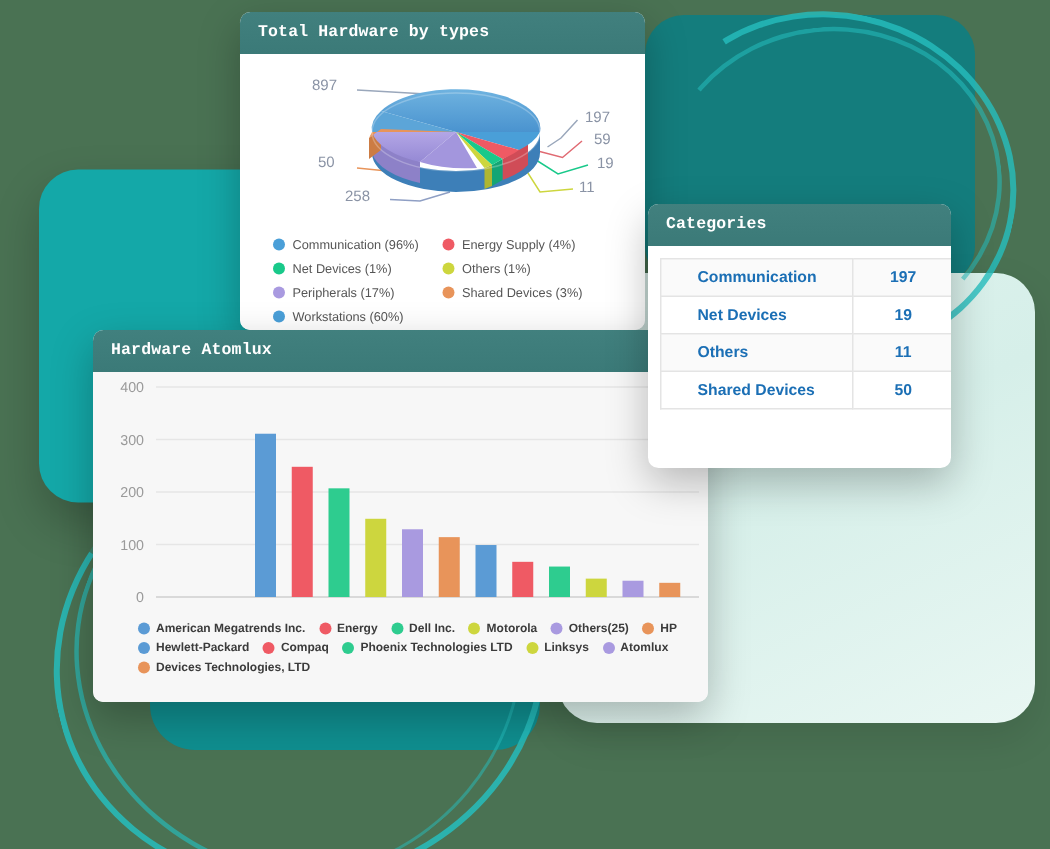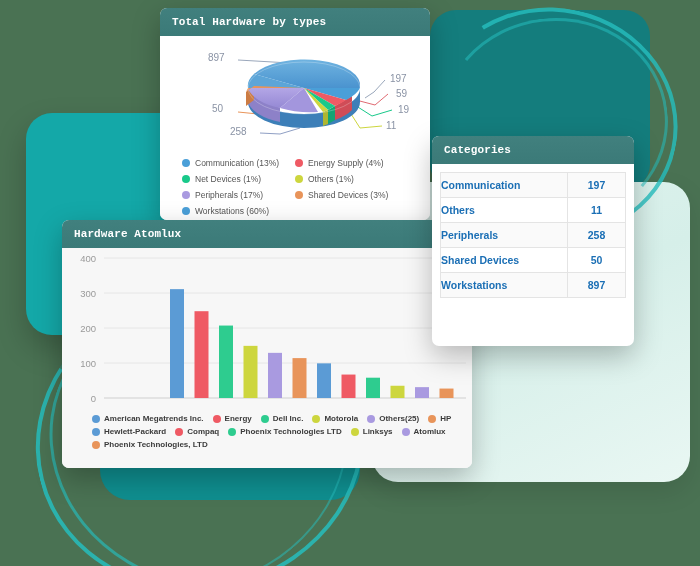--- a/index.html
+++ b/index.html
@@ -127,28 +127,28 @@
 
   .bar-legend {
     position: absolute; left: 30px; right: 8px; top: 166px;
     display: flex; flex-wrap: wrap;
     font-size: 8px; color: #3b3b3b; font-weight: bold;
   }
   .bl-item { display: flex; align-items: center; margin: 0 9px 4px 0; }
   .bl-dot { width: 8px; height: 8px; border-radius: 50%; margin-right: 4px; }
 
   
-  #cat-panel { left: 432px; top: 136px; width: 202px; height: 210px; }
+  #cat-panel { left: 432px; top: 136px; width: 202px; height: 176px; }
   #cat-panel .panel-body { padding: 8px; }
   table.cats { width: 100%; border-collapse: collapse; }
   table.cats td {
     border: 1px solid #e4e4e4;
     font-size: 10.5px; font-weight: bold;
     color: #1b6fb5;
-    padding: 6px 0;
+    padding: 6px 24px;
     background: #fff;
   }
   table.cats td.num { text-align: center; width: 58px; }
   table.cats tr:nth-child(odd) td { background: #fafafa; }
 </style>
 </head>
 <body>
 
 <div id="stage">
 
@@ -221,21 +221,21 @@
         <div style="position:absolute;left:236px;top:48px;font-size:10px;color:#8a93a5;">59</div>
         <div style="position:absolute;left:238px;top:64px;font-size:10px;color:#8a93a5;">19</div>
         <div style="position:absolute;left:226px;top:80px;font-size:10px;color:#8a93a5;">11</div>
         <div style="position:absolute;left:70px;top:86px;font-size:10px;color:#8a93a5;">258</div>
         <div style="position:absolute;left:52px;top:63px;font-size:10px;color:#8a93a5;">50</div>
       </div>
 
       <div class="pie-legend" id="pie-legend">
           <div class="leg-item">
             <span class="leg-dot" style="background:#4a9fd8"></span>
-            <span>Communication (13%)</span>
+            <span>Communication (96%)</span>
           </div>
           <div class="leg-item">
             <span class="leg-dot" style="background:#ef5a64"></span>
             <span>Energy Supply (4%)</span>
           </div>
           <div class="leg-item">
             <span class="leg-dot" style="background:#19c98a"></span>
             <span>Net Devices (1%)</span>
           </div>
           <div class="leg-item">
@@ -327,49 +327,45 @@
           <div class="bl-item">
             <span class="bl-dot" style="background:#cdd63e"></span>
             <span>Linksys</span>
           </div>
           <div class="bl-item">
             <span class="bl-dot" style="background:#a99ae0"></span>
             <span>Atomlux</span>
           </div>
           <div class="bl-item">
             <span class="bl-dot" style="background:#e8945a"></span>
-            <span>Phoenix Technologies, LTD</span>
+            <span>Devices Technologies, LTD</span>
           </div>
         </div>
     </div>
   </div>
 
   <div class="panel" id="cat-panel">
     <div class="panel-head">Categories</div>
     <div class="panel-body">
       <table class="cats">
         <tbody id="cat-rows">
             <tr>
               <td>Communication</td>
               <td class="num">197</td>
             </tr>
             <tr>
+              <td>Net Devices</td>
+              <td class="num">19</td>
+            </tr>
+            <tr>
               <td>Others</td>
               <td class="num">11</td>
-            </tr>
-            <tr>
-              <td>Peripherals</td>
-              <td class="num">258</td>
             </tr>
             <tr>
               <td>Shared Devices</td>
               <td class="num">50</td>
             </tr>
-            <tr>
-              <td>Workstations</td>
-              <td class="num">897</td>
-            </tr>
           </tbody>
       </table>
     </div>
   </div>
 
 </div>
 
 </body></html>

